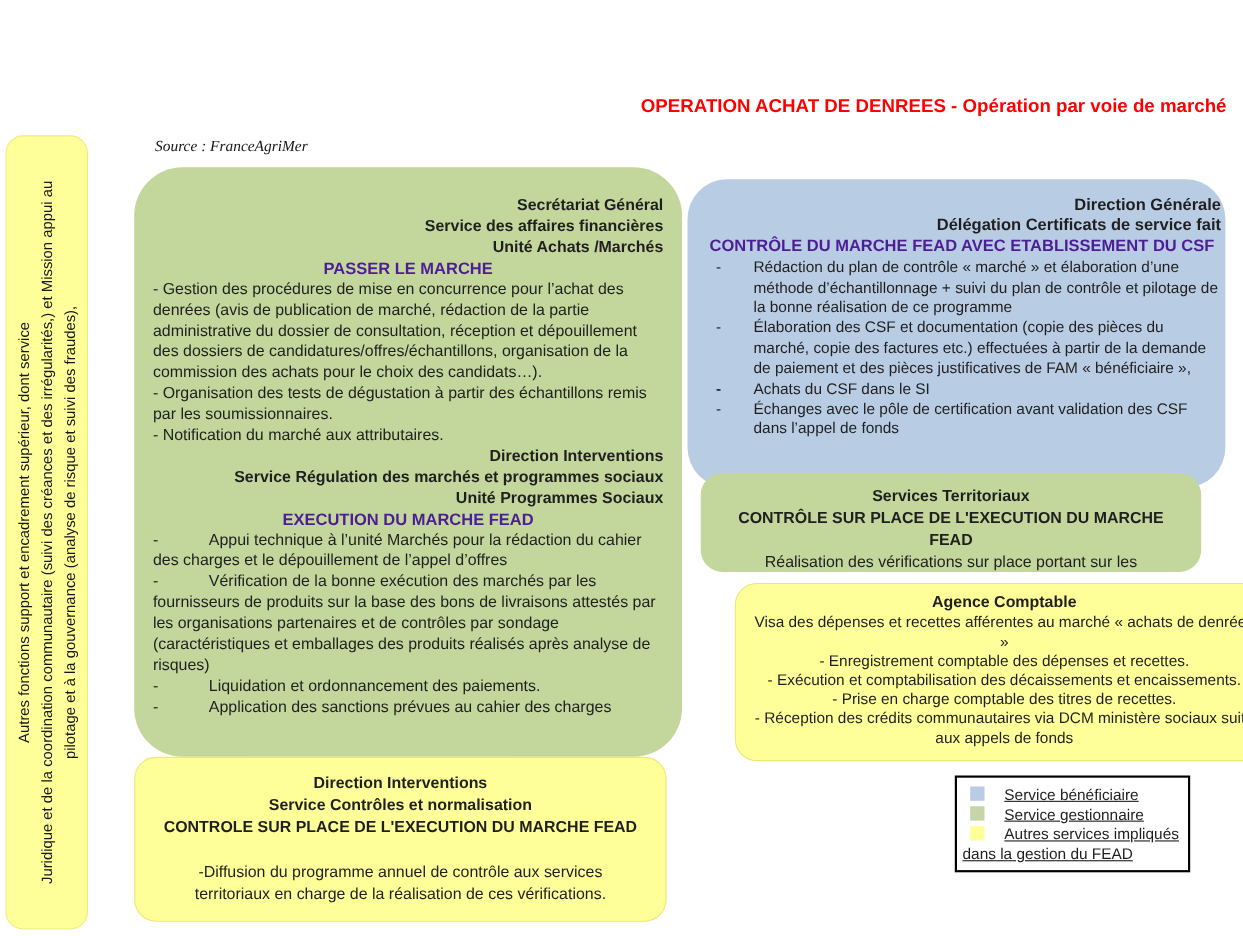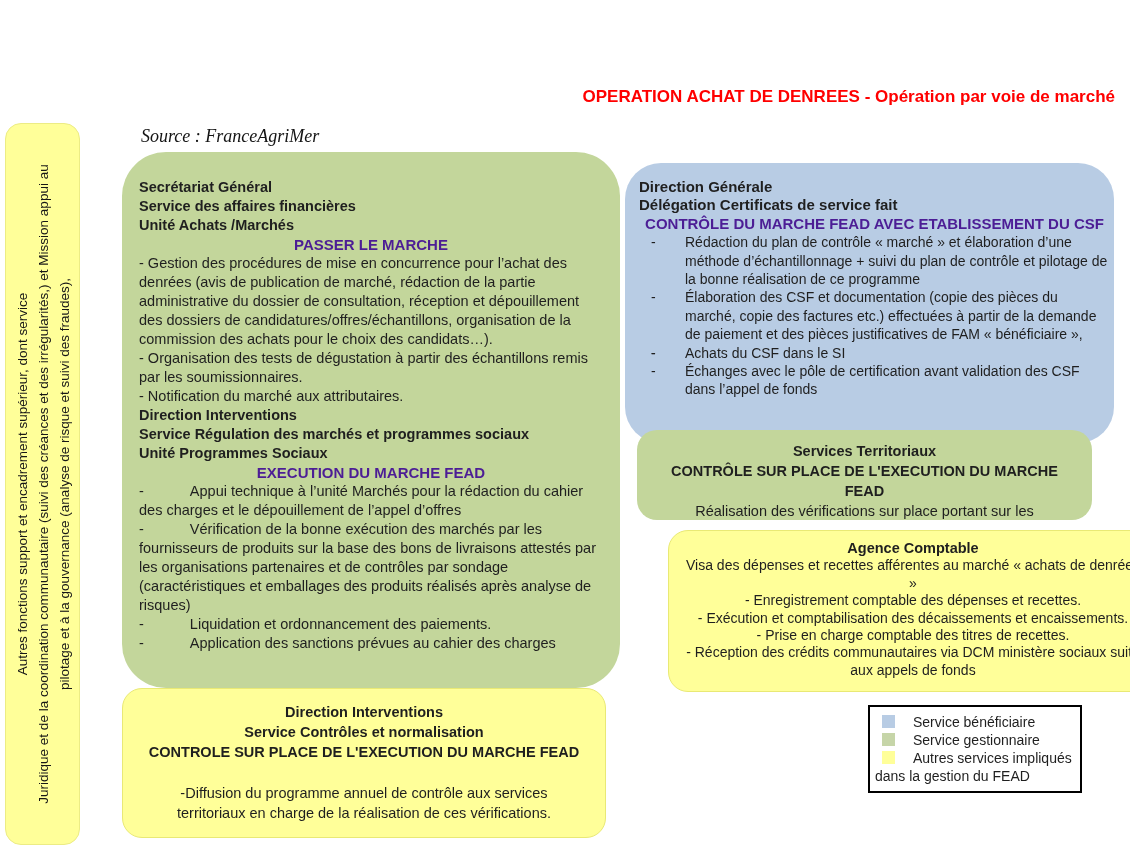--- a/index.html
+++ b/index.html
@@ -3,38 +3,38 @@
 <meta charset="utf-8">
 <style>
   * { margin:0; padding:0; box-sizing:border-box; }
   html,body { background:#ffffff; }
   body { font-family:"Liberation Sans", sans-serif; color:#1f1f1f; }
   #canvas { position:relative; width:1130px; height:851px; background:#fff; overflow:hidden; }
 
   .page-title { position:absolute; top:87px; left:0; width:1115px; text-align:right;
     color:#FF0000; font-weight:bold; font-size:17px; white-space:nowrap; }
   .source-note { position:absolute; top:126px; left:141px;
-    font-family:"Liberation Serif", serif; font-style:italic; font-size:18px; color:#141414; }
+    font-family:"Liberation Serif", serif; font-style:italic; font-size:14px; color:#141414; }
 
   
   .vbar { position:absolute; left:5px; top:123px; width:75px; height:722px;
     background:#FFFF99; border:1px solid #ecec85; border-radius:16px; }
   .vbar-text { position:absolute; left:50%; top:50%; width:712px;
     transform:translate(-50%,-50%) rotate(-90deg);
     text-align:center; font-size:13.5px; line-height:21px; color:#161616; }
 
   .box { position:absolute; overflow:hidden; }
   .green { background:#C3D69B; }
   .blue  { background:#B8CCE4; }
   .yellow{ background:#FFFF99; border:1px solid #e9e975; }
 
   
   .gestion-box { left:122px; top:152px; width:498px; height:536px; border-radius:44px;
     padding:26px 17px 0 17px; font-size:14.5px; line-height:19px; }
-  .c { text-align:left; }
+  .c { text-align:right; }
   .b { font-weight:bold; }
   .w { color:#4c1d95; font-weight:bold; text-align:center; font-size:15px; }
   .tpara { text-align:left; }
   .tgap { display:inline-block; width:46px; }
 
   
   .dg-box { left:625px; top:163px; width:489px; height:280px; border-radius:36px;
     padding:15px 4px 0 14px; font-size:14px; line-height:18.4px; }
   .dg-box .hdr { font-size:15px; }
   .bullet { position:relative; padding-left:46px; text-align:left; }
@@ -51,21 +51,21 @@
 
   
   .di-box { left:122px; top:688px; width:484px; height:150px; border-radius:20px;
     padding:13px 24px 0 24px; font-size:14.5px; line-height:20px; text-align:center; }
   .di-box .body { margin-top:21px; }
 
   
   .legend { position:absolute; left:868px; top:705px; width:214px; height:88px;
     background:#fff; border:2px solid #000; padding:6px 5px 0 5px;
     font-size:14px; line-height:18px; }
-  .legend-item { text-align:left; }
+  .legend-item { text-align:left;text-decoration:underline; }
   .swatch { display:inline-block; width:13px; height:13px; margin:0 18px -1px 7px; }
   .sw-blue { background:#B8CCE4; }
   .sw-green{ background:#C6D5A8; }
   .sw-yellow{ background:#FFFF99; }
 </style>
 </head>
 <body>
 
 <div id="canvas">
 

